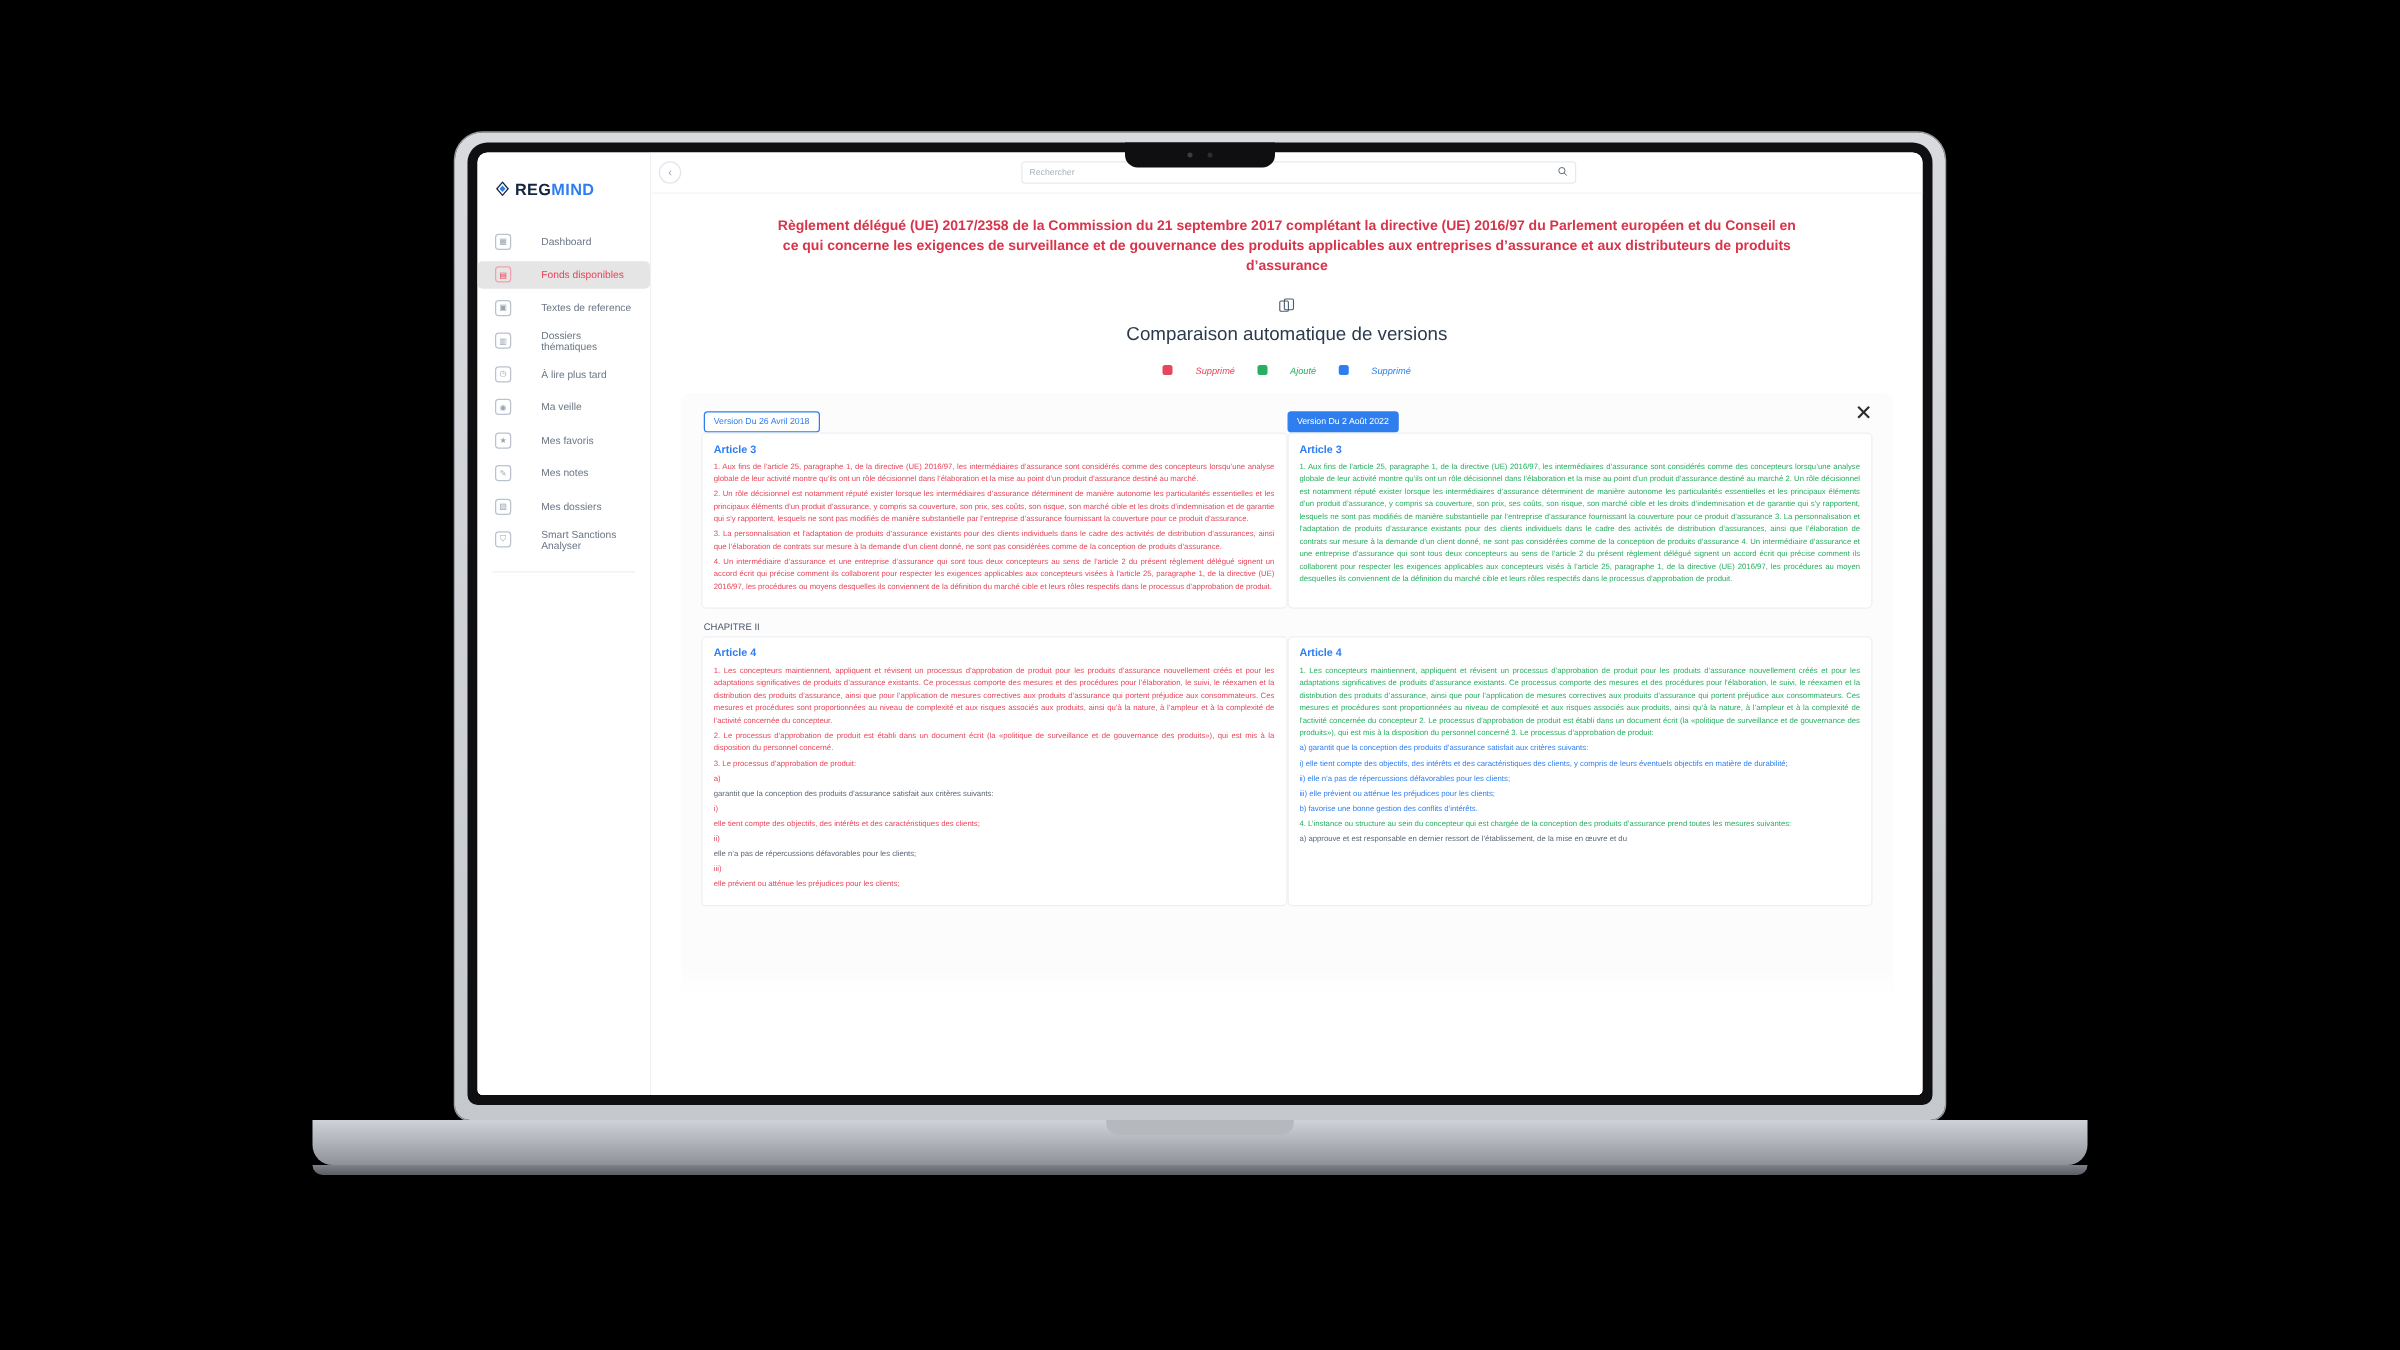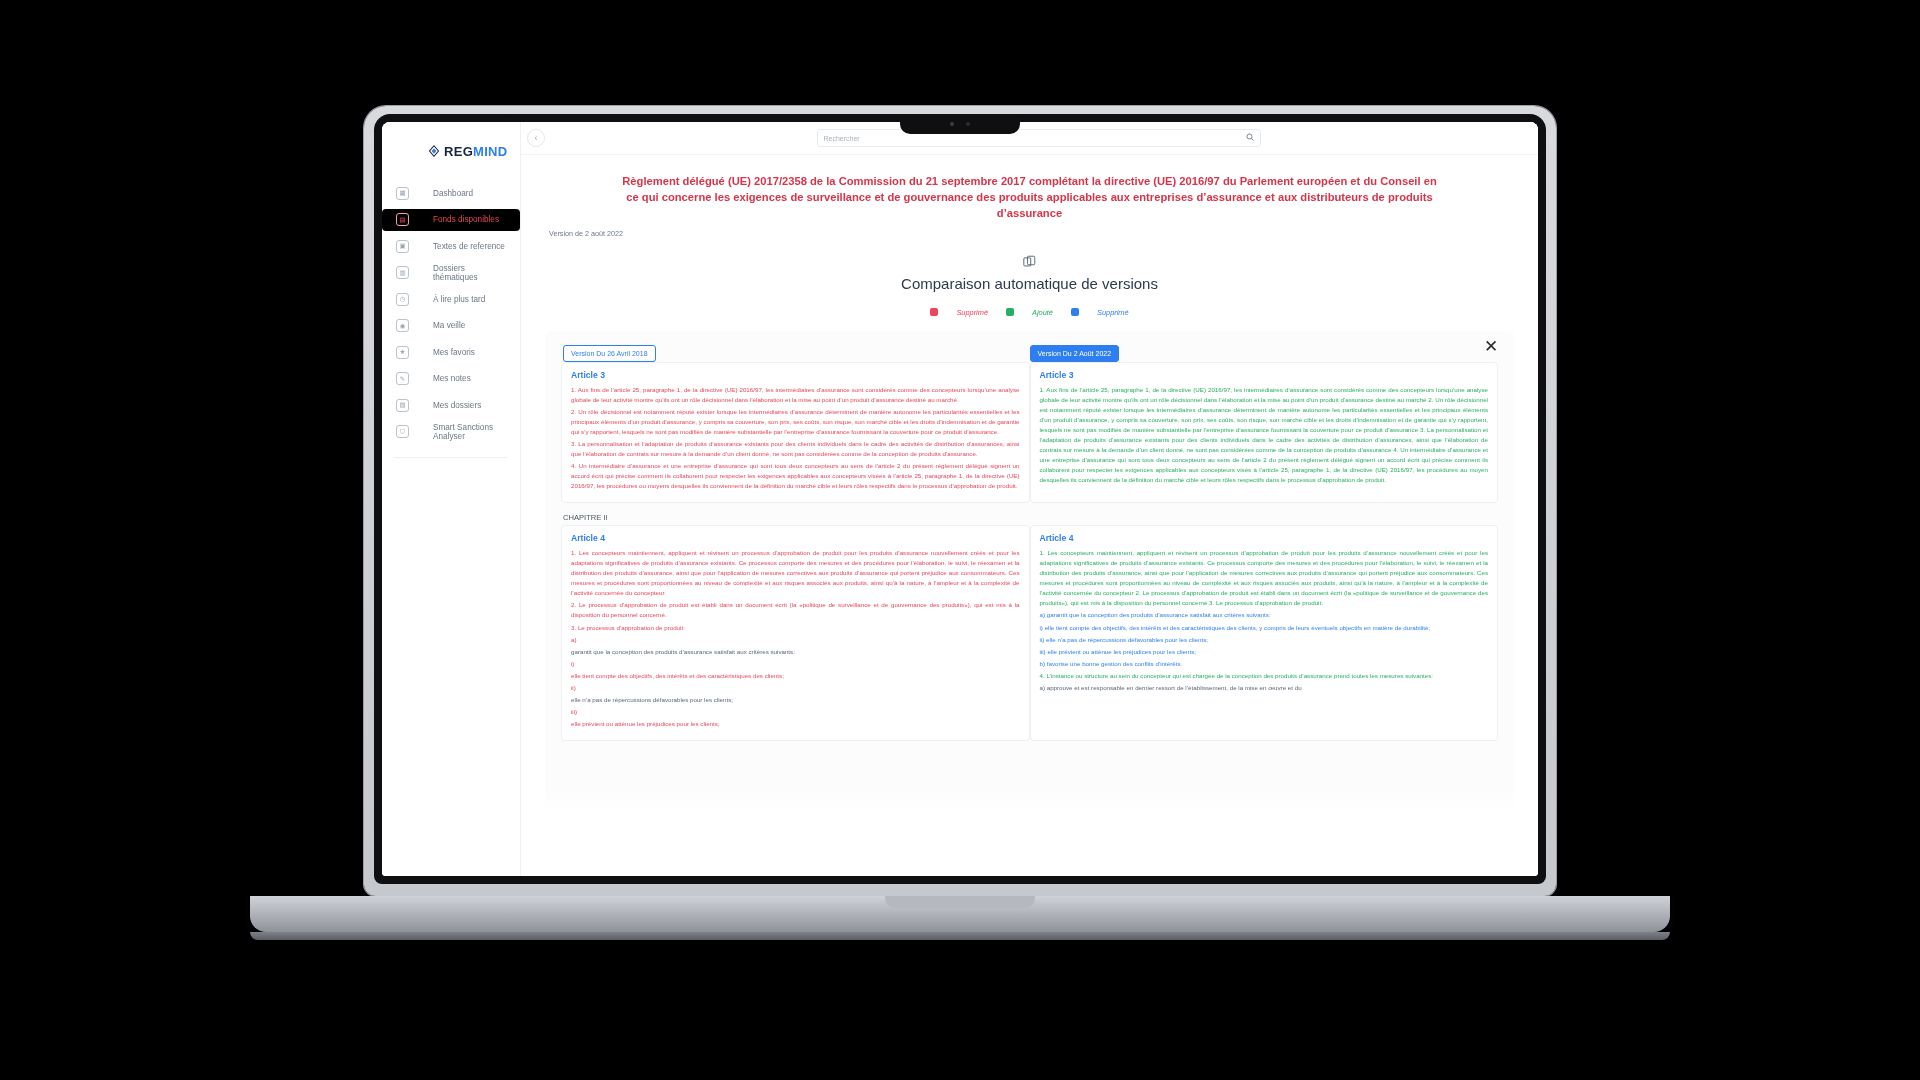--- a/index.html
+++ b/index.html
@@ -117,21 +117,20 @@
     border-right: 1px solid #eef0f3;
     padding-top: 12px;
     position: relative;
   }
   .brand {
     display: flex;
     align-items: center;
     gap: 4px;
     padding: 4px 0 0 14px;
     height: 26px;
-    margin-left: 32px;
   }
   .brand-mark {
     width: 12px; height: 12px;
     position: relative;
   }
   .brand-text {
     font-size: 13px;
     font-weight: 700;
     letter-spacing: .3px;
     color: #15243f;
@@ -158,21 +157,21 @@
     border: 1px solid #b9c2cd;
     border-radius: 3px;
     display: inline-flex;
     align-items: center;
     justify-content: center;
     font-size: 6.5px;
     color: #9aa5b1;
     flex: 0 0 11px;
   }
   .nav-item.active {
-    background: #000000;
+    background: #e5e5e5;
     color: #e8455a;
   }
   .nav-item.active .ico {
     border-color: #f0a2ad;
     color: #e8455a;
   }
   .nav-sep {
     height: 1px;
     background: #eef0f3;
     margin: 14px 12px 12px 12px;
@@ -462,21 +461,20 @@
                   <circle cx="7" cy="7" r="5" fill="none" stroke="#5b6672" stroke-width="1.6"></circle>
                   <line x1="10.7" y1="10.7" x2="15" y2="15" stroke="#5b6672" stroke-width="1.6"></line>
                 </svg>
             </span>
           </div>
         </div>
 
         <div class="content">
 
           <div class="doc-title">Règlement délégué (UE) 2017/2358 de la Commission du 21 septembre 2017 complétant la directive (UE) 2016/97 du Parlement européen et du Conseil en ce qui concerne les exigences de surveillance et de gouvernance des produits applicables aux entreprises d’assurance et aux distributeurs de produits d’assurance</div>
-          <div class="doc-version">Version de 2 août 2022</div>
 
           <div class="section-title">
             <span class="cmp-ico">
               <svg width="13" height="13" viewBox="0 0 16 16">
                 <rect x="1" y="3.5" width="8.5" height="10" rx="1.3" fill="none" stroke="#4a5b6c" stroke-width="1.1"></rect>
                 <rect x="5.5" y="1.5" width="9" height="10.5" rx="1.3" fill="none" stroke="#4a5b6c" stroke-width="1.1"></rect>
               </svg>
             </span>
             <span>Comparaison automatique de versions</span>
           </div>

